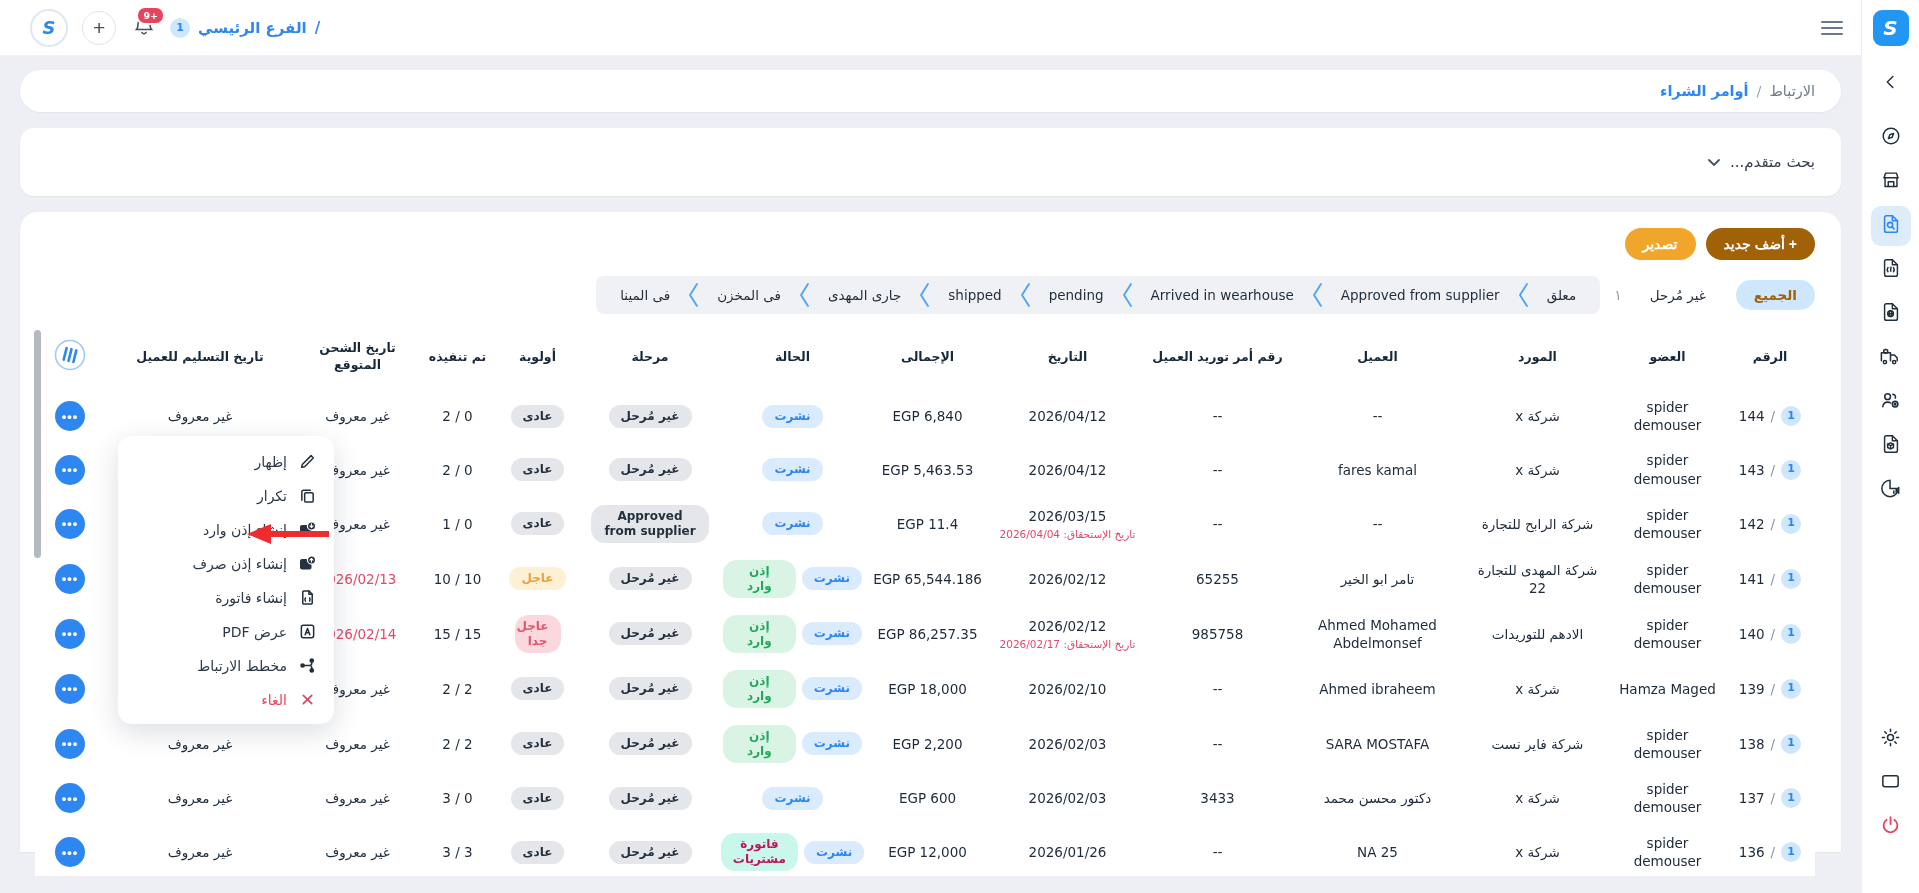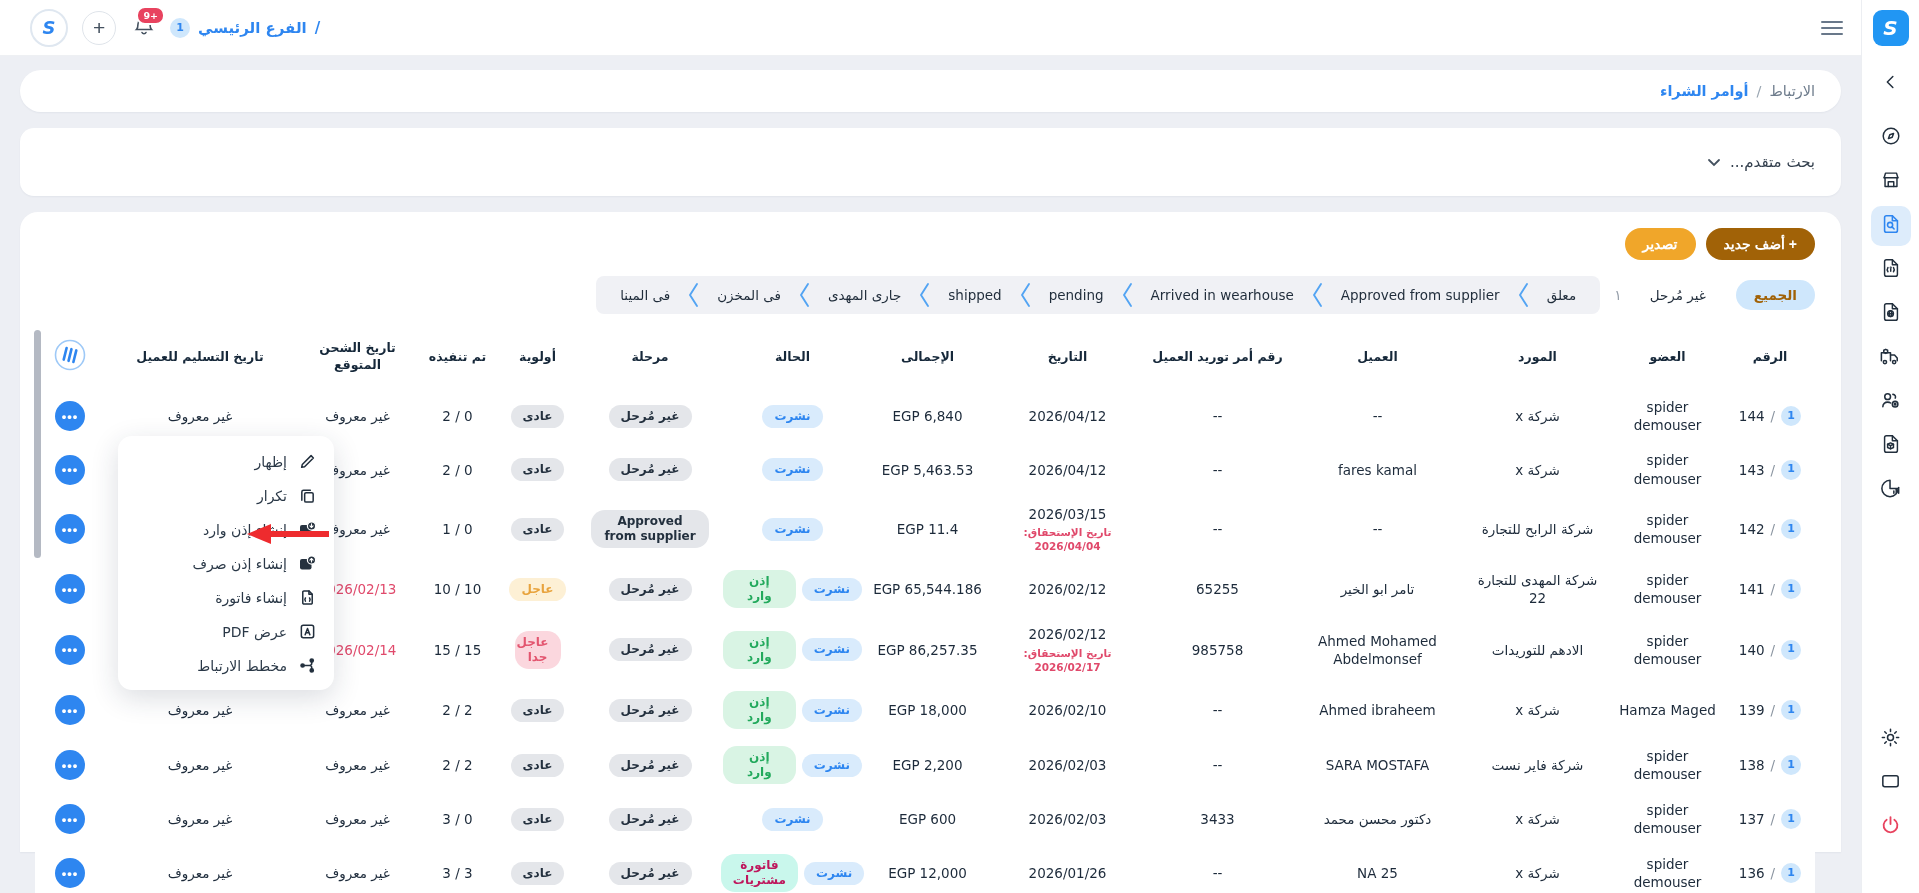--- a/index.html
+++ b/index.html
@@ -52,21 +52,21 @@
 .trow{min-height:46px;padding:5px 0;cursor:pointer}
 .th{font-size:12.5px;font-weight:bold;text-align:center;line-height:1.35;padding:0 3px;color:#16283a}
 .cell{text-align:center;font-size:13.5px;line-height:1.35;padding:0 3px;color:#1c2a3a}
 .cell .wrap{display:inline-block;max-width:100%}
 .num-cell{display:flex;align-items:center;justify-content:center;gap:6px;font-size:13.5px}
 .num-cell .slash{color:#8b95a1}
 .member{max-width:88px;margin:0 auto}
 .supplier{max-width:130px;margin:0 auto}
 .customer{max-width:150px;margin:0 auto}
 .total{max-width:105px;margin:0 auto}
-.due-line{display:block;color:#e0496b;font-size:10.5px;font-weight:bold;margin-top:2px;line-height:1.35}
+.due-line{display:block;color:#e0496b;font-size:10.5px;font-weight:normal;margin-top:2px;line-height:1.35}
 .red-date{color:#e0496b}
 .pill{display:inline-block;border-radius:14px;padding:4px 12px;font-size:12px;font-weight:bold;line-height:1.25}
 .pill-blue{background:#d9ebfc;color:#2e86f0}
 .pill-green{background:#d9f4e4;color:#22a95c}
 .pill-mint{background:#c9f7ec;color:#be185d;max-width:80px}
 .pill-gray{background:#e4e6ea;color:#23303e}
 .pill-stage{background:#e4e6ea;color:#23303e;max-width:118px}
 .pill-cream{background:#fdf0d5;color:#e8a33d}
 .pill-pink{background:#fbd7de;color:#e3556f;max-width:46px}
 .status-cell{display:flex;align-items:center;justify-content:center;gap:6px;flex-wrap:nowrap}
@@ -605,20 +605,29 @@
       <span class="ctx-ico">
         <svg width="17" height="17" viewBox="0 0 18 18" fill="none" stroke="#222f3d" stroke-width="1.6" stroke-linecap="round" stroke-linejoin="round">
           <circle cx="13.5" cy="3.8" r="1.7" fill="#222f3d"></circle>
           <circle cx="13.5" cy="14.2" r="1.7" fill="#222f3d"></circle>
           <circle cx="3.8" cy="9" r="1.7" fill="#222f3d"></circle>
           <path d="M13.5 5.5v1.2c0 1.3-1 2.3-2.3 2.3H5.5M13.5 12.5v-1.2c0-1.3-1-2.3-2.3-2.3"></path>
         </svg>
       </span>
       <span>مخطط الارتباط</span>
     </div>
+    <div class="ctx-item danger">
+      <span class="ctx-ico">
+        <svg width="15" height="15" viewBox="0 0 16 16" fill="none" stroke="#e8435f" stroke-width="1.8" stroke-linecap="round">
+          <line x1="3.5" y1="3.5" x2="12.5" y2="12.5"></line>
+          <line x1="12.5" y1="3.5" x2="3.5" y2="12.5"></line>
+        </svg>
+      </span>
+      <span>الغاء</span>
+    </div>
   </div>
 
 <svg class="annot-arrow" width="100" height="26" viewBox="0 0 100 26">
   <line x1="92" y1="13" x2="30" y2="13" stroke="#ee2b2e" stroke-width="6"></line>
   <polygon points="10,13 34,3 34,23" fill="#ee2b2e"></polygon>
 </svg>
 
 <div class="scroll-thumb"></div>
 
 </body></html>

